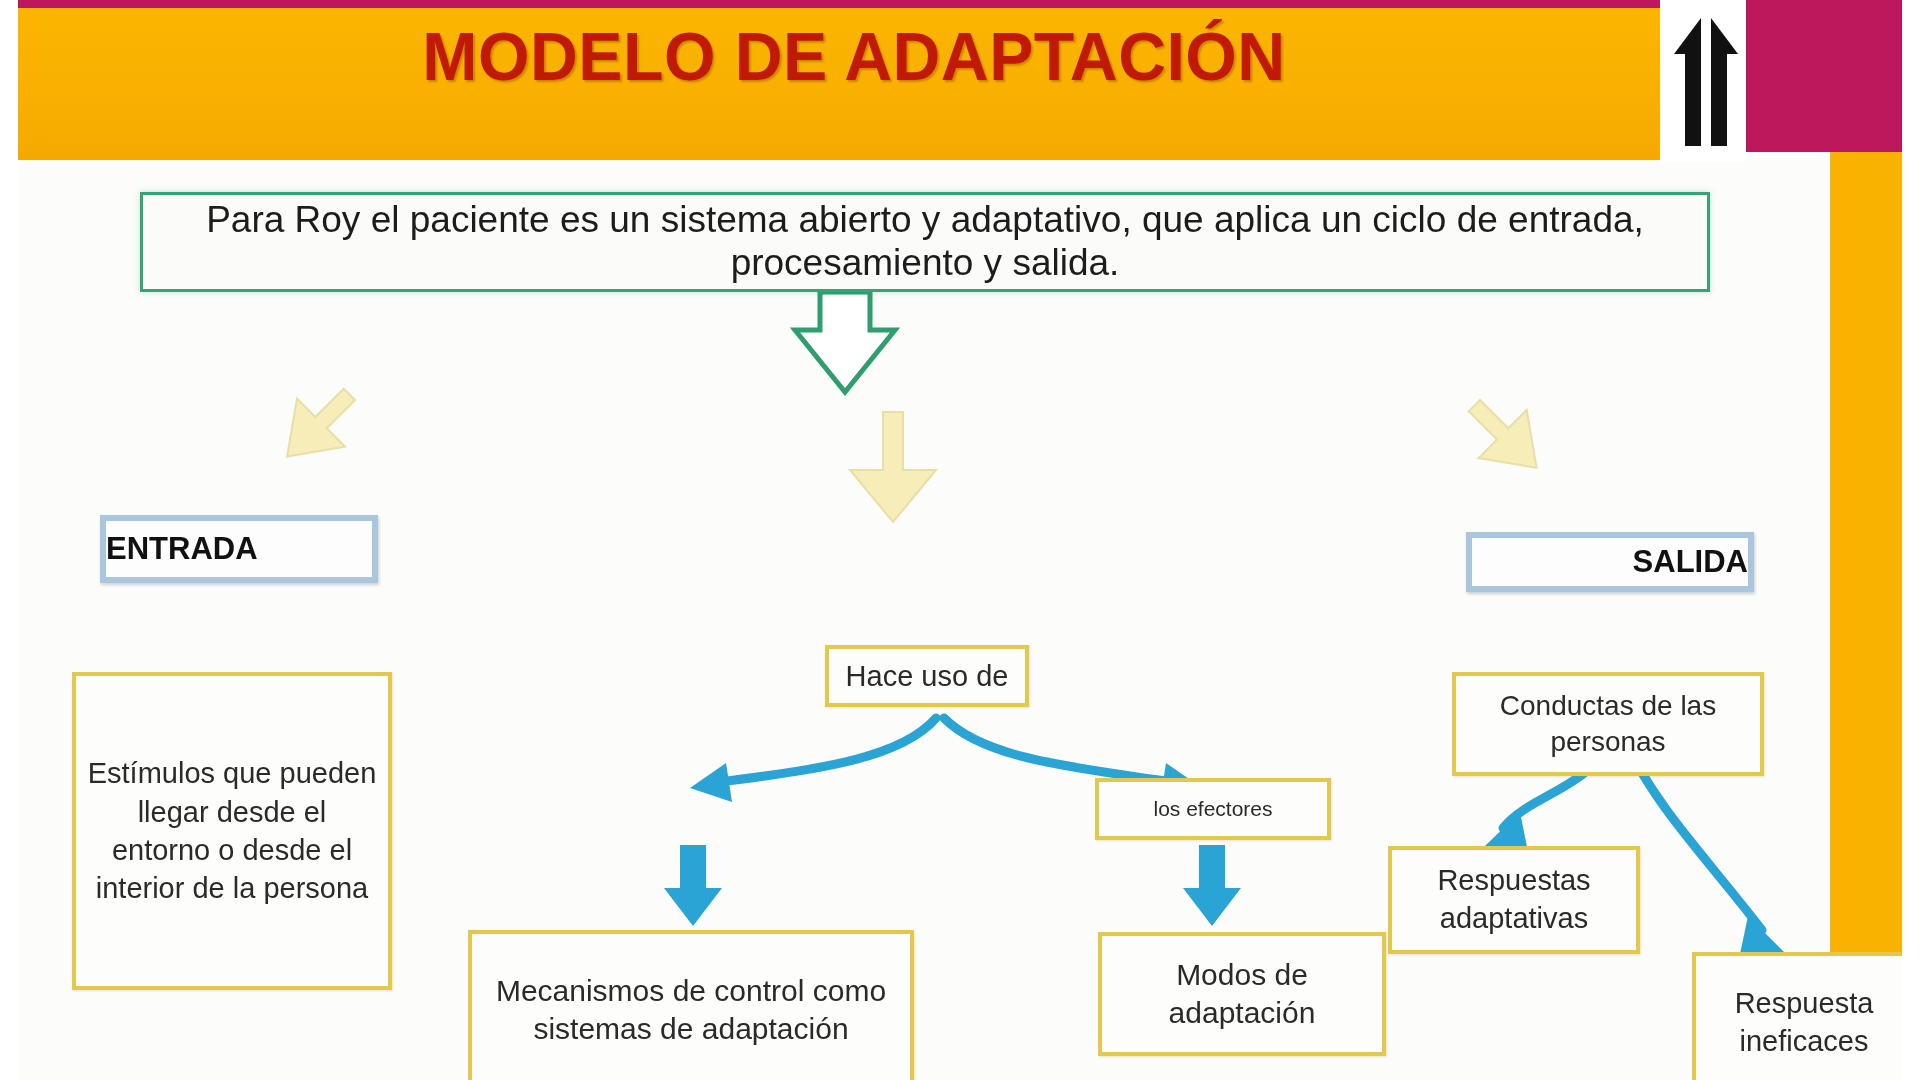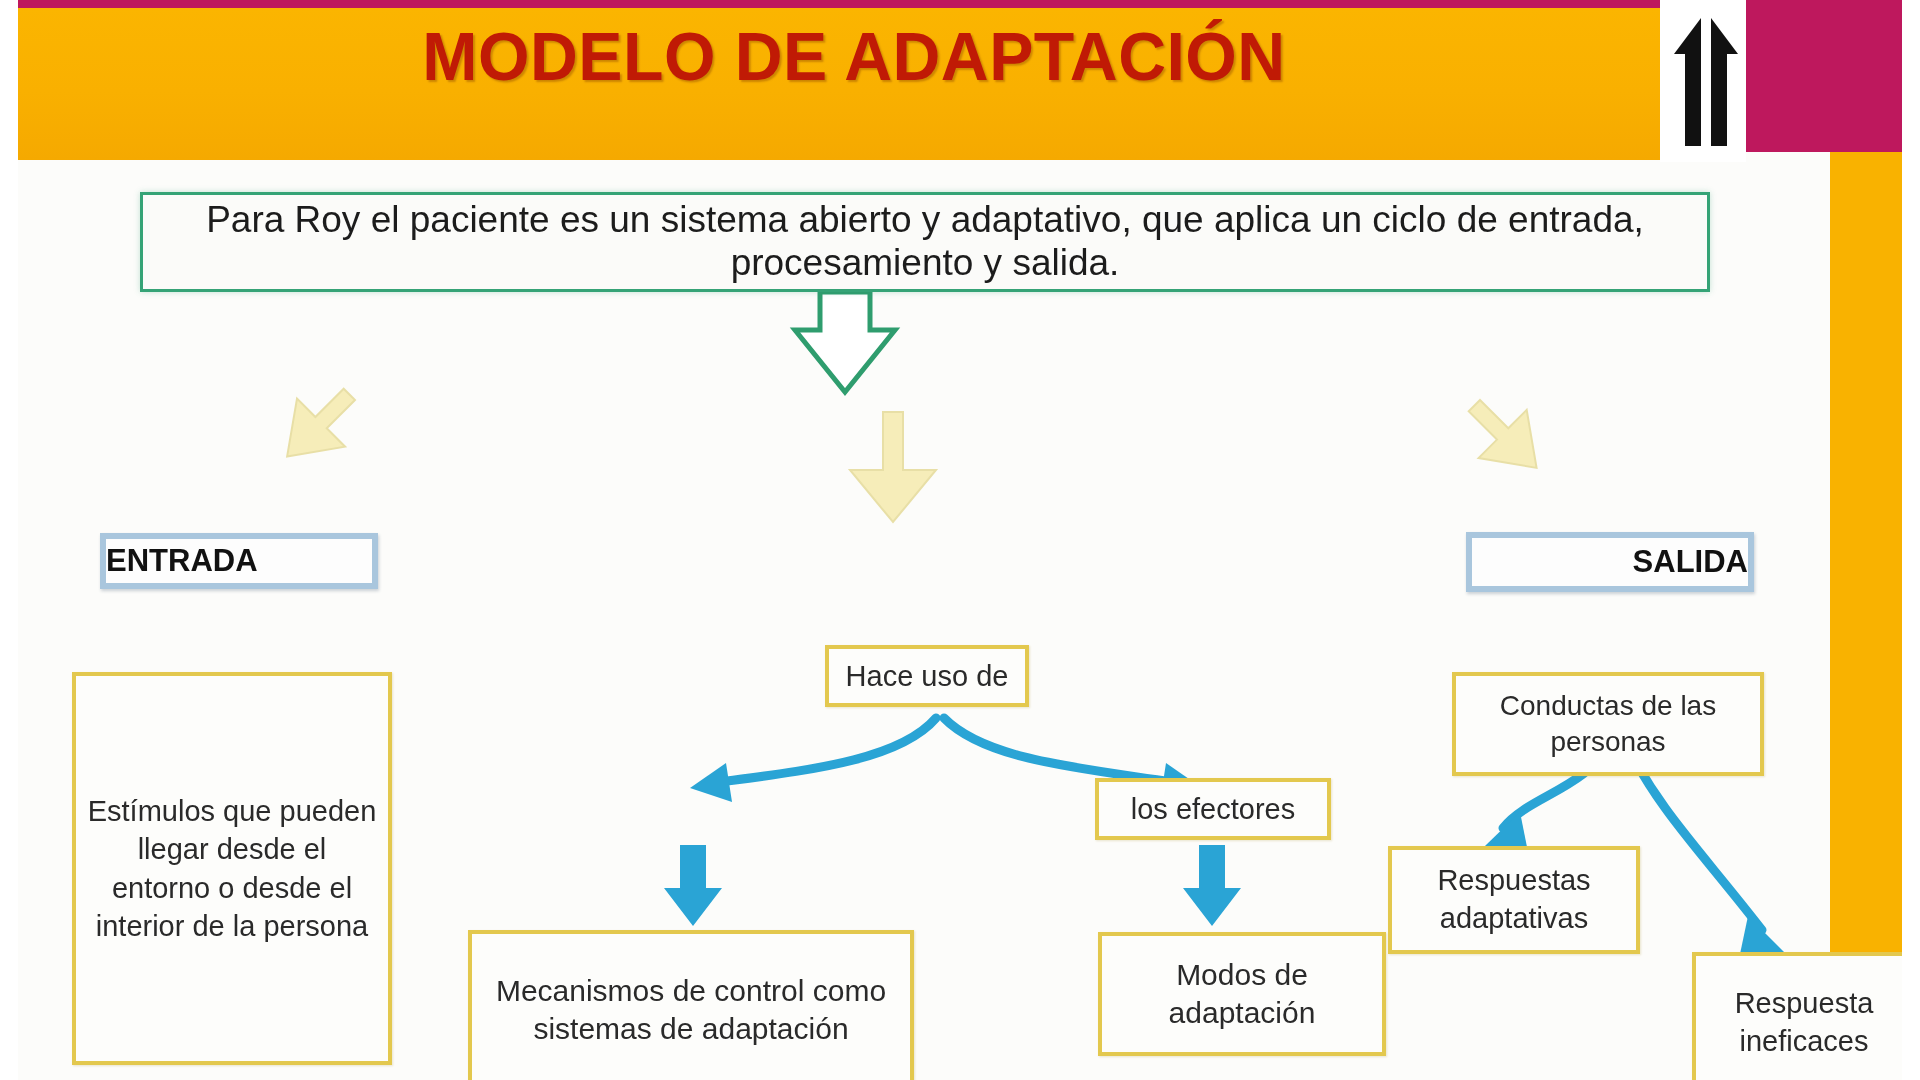--- a/index.html
+++ b/index.html
@@ -151,39 +151,39 @@
       <path d="M1613 740 C 1585 790, 1530 795, 1503 828"></path>
     </g>
     <polygon points="1520,812 1485,846 1528,852" fill="#2aa4d5"></polygon>
 
     <g fill="none" stroke="#2aa4d5" stroke-width="9" stroke-linecap="round">
       <path d="M1625 742 C 1660 812, 1700 850, 1762 930"></path>
     </g>
     <polygon points="1748,916 1784,952 1740,954" fill="#2aa4d5"></polygon>
   </svg>
 
-  <div class="hdrbox" style="left:100px;top:533px;width:278px;height:56px;font-size:31px;">
+  <div class="hdrbox" style="left:100px;top:515px;width:278px;height:68px;font-size:31px;">
     <span>ENTRADA</span>
   </div>
 
 
   <div class="hdrbox" style="left:1466px;top:532px;width:288px;height:60px;font-size:31px;text-align:right;">
     <span>SALIDA</span>
   </div>
 
-  <div class="ybox" style="left:72px;top:672px;width:320px;height:393px;font-size:29px;line-height:1.32;padding:4px 10px;">
+  <div class="ybox" style="left:72px;top:672px;width:320px;height:318px;font-size:29px;line-height:1.32;padding:4px 10px;">
     <span>Estímulos que pueden llegar desde el entorno o desde el interior de la persona</span>
   </div>
 
   <div class="ybox" style="left:825px;top:645px;width:204px;height:62px;font-size:29px;">
     <span>Hace uso de</span>
   </div>
 
 
-  <div class="ybox" style="left:1095px;top:778px;width:236px;height:62px;font-size:29px;">
+  <div class="ybox" style="left:1095px;top:778px;width:236px;height:62px;font-size:21px;">
     <span>los efectores</span>
   </div>
 
   <div class="ybox" style="left:468px;top:930px;width:446px;height:160px;font-size:30px;line-height:1.28;padding:2px 8px;">
     <span>Mecanismos de control como sistemas de adaptación</span>
   </div>
 
   <div class="ybox" style="left:1098px;top:932px;width:288px;height:124px;font-size:30px;line-height:1.28;">
     <span>Modos de adaptación</span>
   </div>

